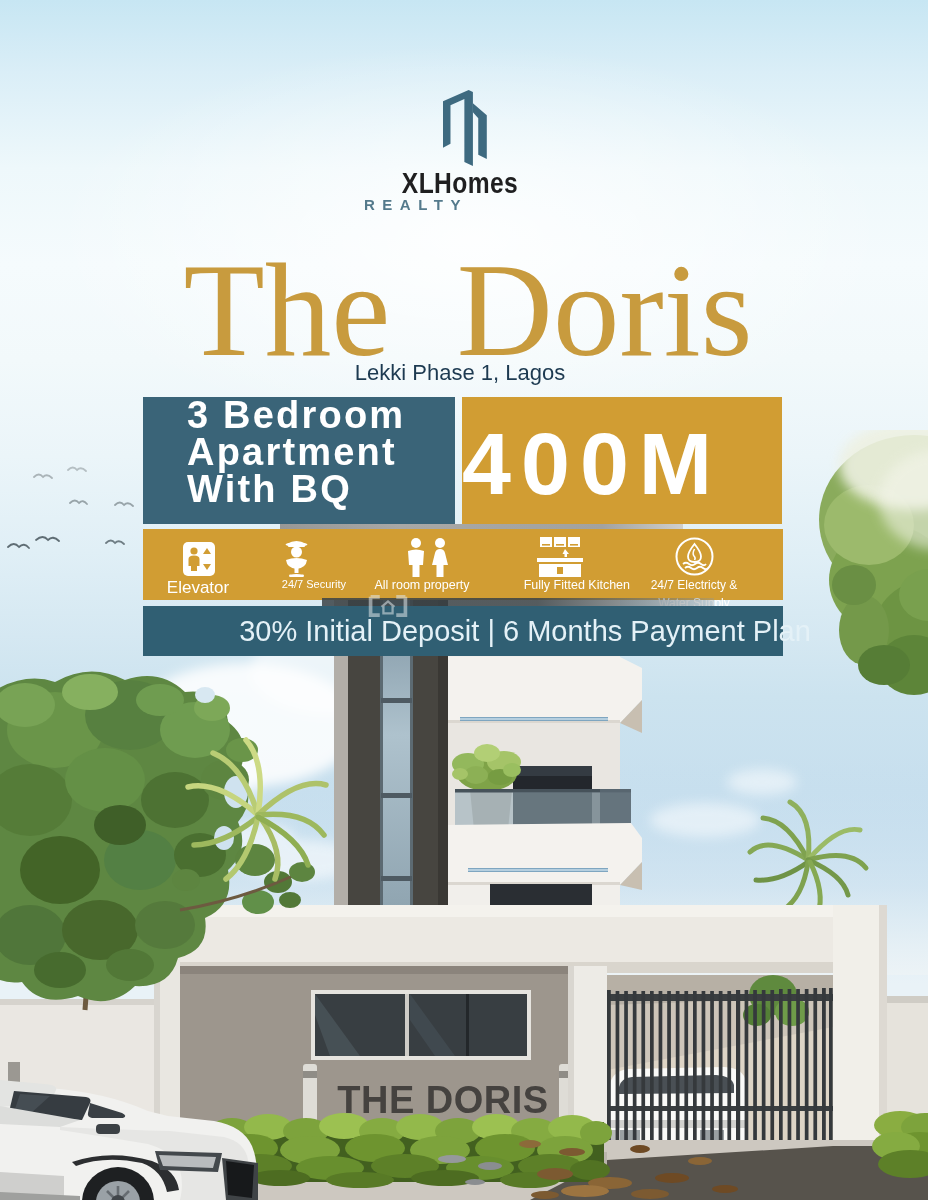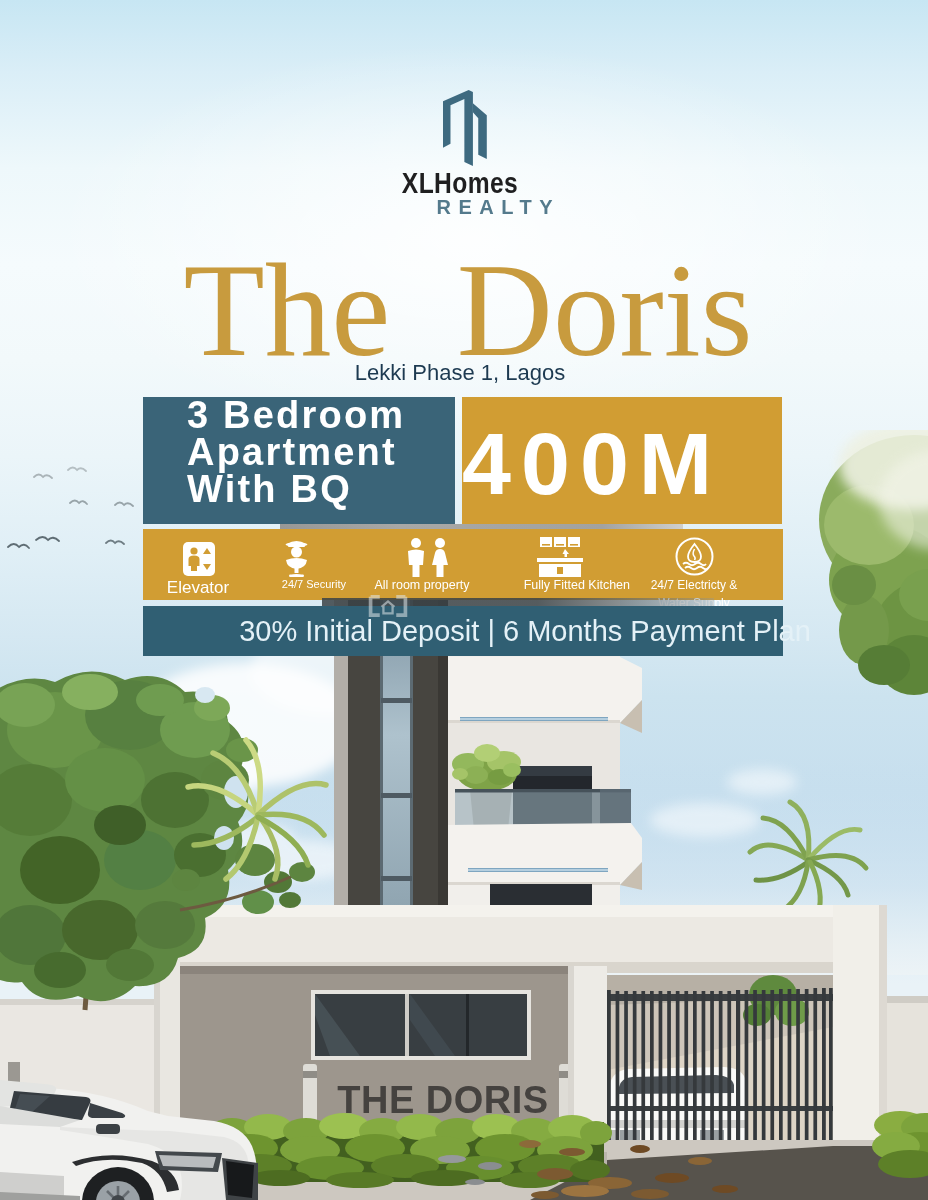--- a/index.html
+++ b/index.html
@@ -377,21 +377,21 @@
     </g>
   </svg>
 
   <svg class="abs" style="left:443px;top:90px" width="47" height="77" viewBox="0 0 44 76" preserveAspectRatio="none">
     <path d="M0,11 L24,0 L28,2 L28,75 L20,71 L20,9 L7,15 L7,53 L0,57 Z" fill="#3e6a80"></path>
     <path d="M28,13 L41,25 L41,68 L33,64 L33,28 L28,22 Z" fill="#3e6a80"></path>
   </svg>
 
   <div class="abs" style="left:364px;top:166px;width:192px;text-align:center;font-size:30px;font-weight:bold;color:#1f1f20;letter-spacing:0.5px;transform:scaleX(0.82)">XLHomes</div>
 
-  <div class="abs" style="left:364px;top:196px;width:196px;text-align:right;font-size:20px;font-weight:bold;color:#547a8c;letter-spacing:7.5px">REALTY</div>
+  <div class="abs" style="left:364px;top:196px;width:196px;text-align:left;font-size:15px;font-weight:bold;color:#547a8c;letter-spacing:7.5px">REALTY</div>
 
   <div class="abs" style="left:8px;top:233px;width:920px;text-align:center;font-family:'Liberation Serif',serif;font-size:133px;color:#c89b3e;white-space:pre">The  Doris</div>
 
   <div class="abs" style="left:0;top:360px;width:920px;text-align:center;font-size:22px;font-weight:normal;color:#1d3a51">Lekki Phase 1, Lagos</div>
 
   <div class="abs" style="left:143px;top:397px;width:312px;height:127px;background:#3a6478"></div>
 
   <div class="abs" style="left:187px;top:397px;width:280px;font-size:38px;line-height:37px;font-weight:bold;color:#fff;letter-spacing:2.2px">3 Bedroom<br>Apartment<br>With BQ</div>
 
   <div class="abs" style="left:462px;top:397px;width:320px;height:127px;background:#d19d33"></div>

